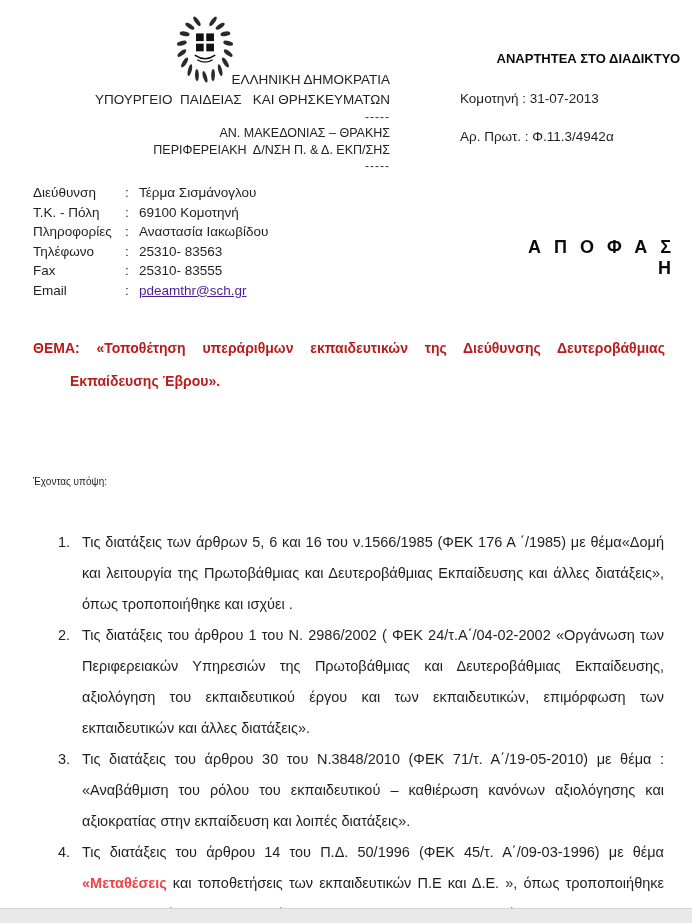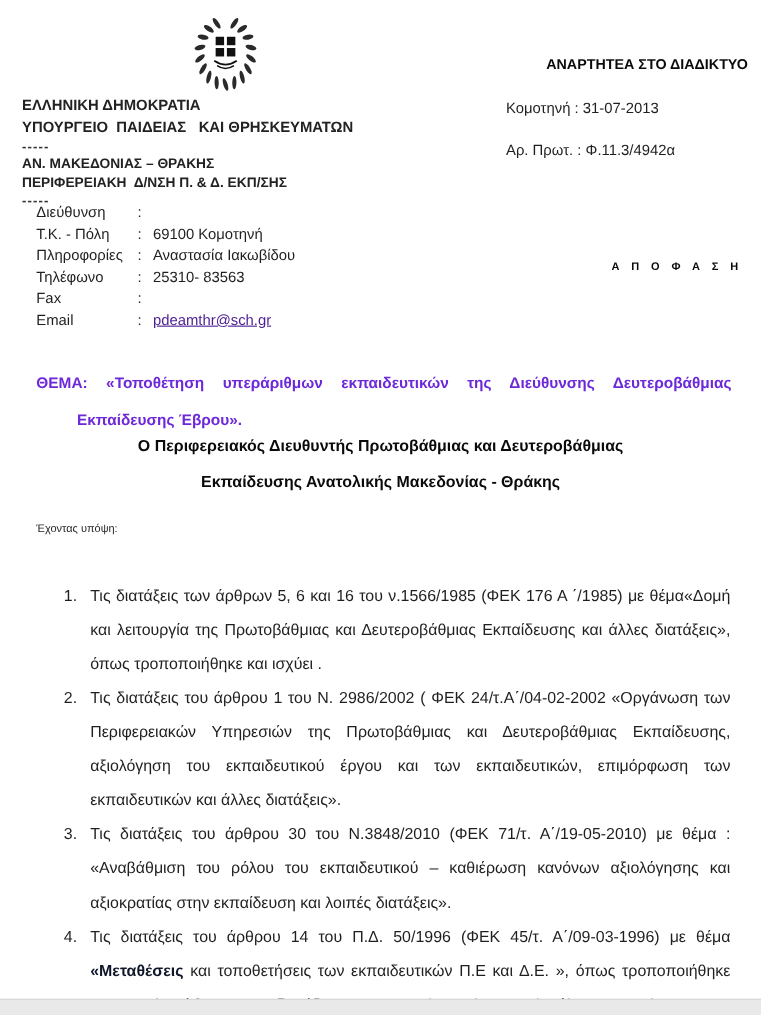--- a/index.html
+++ b/index.html
@@ -6,26 +6,26 @@
   .page{
     position:relative;
     width:692px;height:923px;
     background:#ffffff;
     font-family:"Liberation Sans","DejaVu Sans",sans-serif;
     color:#1f1f1f;
     overflow:hidden;
     margin:0 auto;
   }
   .pre{white-space:pre;}
-  .b{font-weight:bold;color:#0f172a;}
+  .b{font-weight:bold;color:#ef4444;}
 
   
   .hdr-left{
-    position:absolute;left:20px;top:86px;width:370px;
-    text-align:left;line-height:20px;font-size:13.5px;color:#222;font-weight:bold;
+    position:absolute;left:20px;top:70px;width:370px;
+    text-align:right;line-height:20px;font-size:13.5px;color:#222;
   }
   .hdr-left .sub{font-size:12.5px;line-height:17px;}
   .hdr-left .dashes{font-size:12px;line-height:15px;letter-spacing:1px;color:#333;}
   .emblem{position:absolute;left:173px;top:11px;width:64px;height:73px;}
 
   
   .hdr-right{position:absolute;left:460px;top:51px;width:220px;font-size:13.5px;}
   .hdr-right .posted{font-weight:bold;font-size:13px;color:#0a0a0a;text-align:right;}
   .hdr-right .date{margin-top:25px;}
   .hdr-right .proto{margin-top:23px;}
@@ -33,28 +33,28 @@
   
   .contact{position:absolute;left:33px;top:183px;width:330px;font-size:13.5px;line-height:19.5px;}
   .contact .row{display:flex;}
   .contact .lab{width:92px;flex:0 0 92px;}
   .contact .sep{width:14px;flex:0 0 14px;}
   .contact .val{flex:1;}
   .email-link{color:#4c1d95;text-decoration:underline;cursor:pointer;}
 
   .apofasi{
     position:absolute;left:505px;top:237px;width:170px;
-    font-weight:bold;font-size:10px;letter-spacing:4px;color:#0a0a0a;
+    font-weight:bold;font-size:18px;letter-spacing:4px;color:#0a0a0a;
     text-align:right;
   }
 
   
   .subject{
     position:absolute;left:33px;top:318px;width:632px;
-    font-weight:bold;font-size:14px;line-height:33px;color:#6d28d9;
+    font-weight:bold;font-size:14px;line-height:33px;color:#b91c1c;
     text-align:justify;
     padding-left:37px;text-indent:-37px;box-sizing:border-box;
   }
 
   
   .headings{position:absolute;left:0;top:390px;width:100%;text-align:center;
     font-weight:bold;font-size:14.5px;line-height:33px;color:#0a0a0a;}
 
   .intro{position:absolute;left:33px;top:476px;font-size:10px;}
 
@@ -119,55 +119,53 @@
   <div class="hdr-right">
     <div class="posted">ΑΝΑΡΤΗΤΕΑ ΣΤΟ ΔΙΑΔΙΚΤΥΟ</div>
     <div class="date">Κομοτηνή : 31-07-2013</div>
     <div class="proto">Αρ. Πρωτ. : Φ.11.3/4942α</div>
   </div>
 
   <div class="contact">
     <div class="row">
       <span class="lab">Διεύθυνση</span>
       <span class="sep">:</span>
+      <span class="val">Τέρμα Σισμάνογλου</span>
     </div>
     <div class="row">
       <span class="lab">Τ.Κ. - Πόλη</span>
       <span class="sep">:</span>
       <span class="val">69100  Κομοτηνή</span>
     </div>
     <div class="row">
       <span class="lab">Πληροφορίες</span>
       <span class="sep">:</span>
       <span class="val">Αναστασία Ιακωβίδου</span>
     </div>
     <div class="row">
       <span class="lab">Τηλέφωνο</span>
       <span class="sep">:</span>
       <span class="val">25310- 83563</span>
     </div>
     <div class="row">
       <span class="lab">Fax</span>
       <span class="sep">:</span>
+      <span class="val">25310- 83555</span>
     </div>
     <div class="row">
       <span class="lab">Email</span>
       <span class="sep">:</span>
       <span class="val"><a class="email-link">pdeamthr@sch.gr</a></span>
     </div>
   </div>
 
   <div class="apofasi">Α Π Ο Φ Α Σ Η</div>
 
   <p class="subject"><span>ΘΕΜΑ:</span> <span>«Τοποθέτηση υπεράριθμων εκπαιδευτικών της Διεύθυνσης Δευτεροβάθμιας Εκπαίδευσης Έβρου».</span></p>
 
-  <div class="headings">
-    <div>Ο Περιφερειακός Διευθυντής Πρωτοβάθμιας και Δευτεροβάθμιας</div>
-    <div>Εκπαίδευσης  Ανατολικής Μακεδονίας - Θράκης</div>
-  </div>
 
   <div class="intro">Έχοντας υπόψη:</div>
 
   <div class="list">
     <div class="item">
       <span class="num">1.</span>
       <div class="txt">Τις διατάξεις των  άρθρων 5, 6 και  16 του ν.1566/1985 (ΦΕΚ 176 Α ΄/1985) με θέμα«Δομή και λειτουργία της Πρωτοβάθμιας και Δευτεροβάθμιας Εκπαίδευσης και άλλες διατάξεις», όπως τροποποιήθηκε και ισχύει .</div>
     </div>
     <div class="item">
       <span class="num">2.</span>

